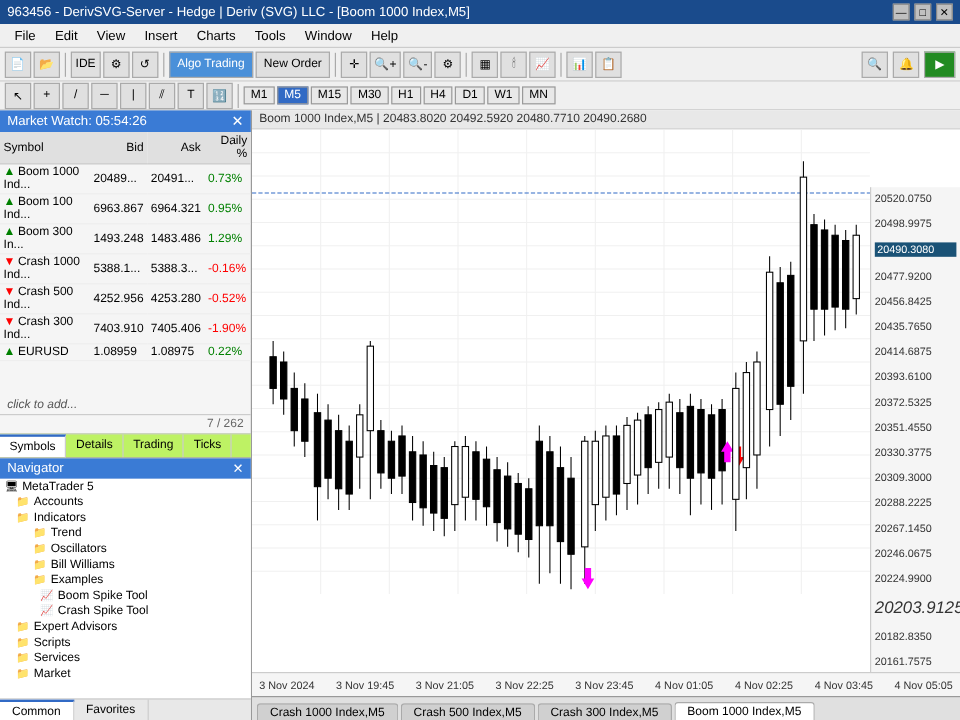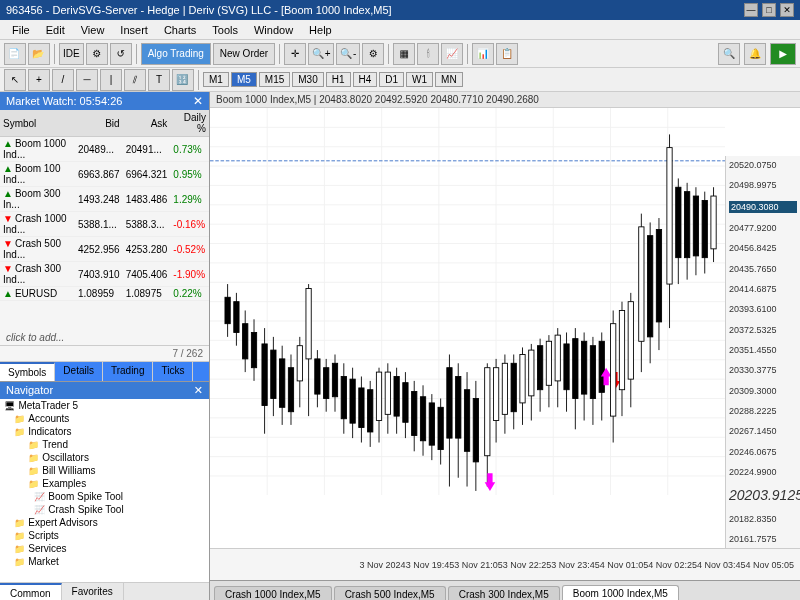--- a/index.html
+++ b/index.html
@@ -37,21 +37,21 @@
     #mw-table th { background: #e0e0e0; border-bottom: 1px solid #ccc; padding: 2px 3px; text-align: right; font-weight: normal; }
     #mw-table th:first-child { text-align: left; }
     #mw-table td { padding: 1px 3px; border-bottom: 1px solid #eee; }
     #mw-table td:first-child { text-align: left; }
     .row-up { color: green; }
     .row-down { color: red; }
     #mw-footer { padding: 2px 6px; font-size: 10px; color: #666; text-align: right; border-top: 1px solid #ccc; }
     .add-row { color: #555; font-style: italic; font-size: 10px; padding: 2px 6px; }
 
     
-    #mw-tabs { display: flex; background: #3b82f6; border-top: 1px solid #ccc; }
+    #mw-tabs { display: flex; background: #bef264; border-top: 1px solid #ccc; }
     .mw-tab { padding: 3px 8px; font-size: 10px; cursor: pointer; border-right: 1px solid #ccc; }
     .mw-tab.active { background: white; border-top: 2px solid #316ac5; }
 
     
     #navigator { height: 220px; display: flex; flex-direction: column; }
     #nav-header { background: #3a7bd5; color: white; padding: 2px 6px; font-size: 11px; display: flex; justify-content: space-between; }
     #nav-tree { flex: 1; overflow-y: auto; overflow-x: hidden; font-size: 10px; background: white; }
     .tree-item { padding: 1px 4px; cursor: pointer; white-space: nowrap; }
     .tree-item.indent1 { padding-left: 14px; }
     .tree-item.indent2 { padding-left: 28px; }
@@ -507,21 +507,21 @@
         <span style="font-size:9px;">20288.2225</span>
         <span style="font-size:9px;">20267.1450</span>
         <span style="font-size:9px;">20246.0675</span>
         <span style="font-size:9px;">20224.9900</span>
         <span style="font-size:14px;font-style:italic;">20203.9125</span>
         <span style="font-size:9px;">20182.8350</span>
         <span style="font-size:9px;">20161.7575</span>
       </div>
     </div>
 
-    <div id="time-axis" style="display:flex;justify-content:flex-end;padding:0 6px;font-size:9px;background:#f5f5f5;border-top:1px solid #ccc;height:32px;align-items:center;">
+    <div id="time-axis" style="display:flex;justify-content:space-between;padding:0 6px;font-size:9px;background:#f5f5f5;border-top:1px solid #ccc;height:20px;align-items:center;">
       <span>3 Nov 2024</span>
       <span>3 Nov 19:45</span>
       <span>3 Nov 21:05</span>
       <span>3 Nov 22:25</span>
       <span>3 Nov 23:45</span>
       <span>4 Nov 01:05</span>
       <span>4 Nov 02:25</span>
       <span>4 Nov 03:45</span>
       <span>4 Nov 05:05</span>
     </div>

